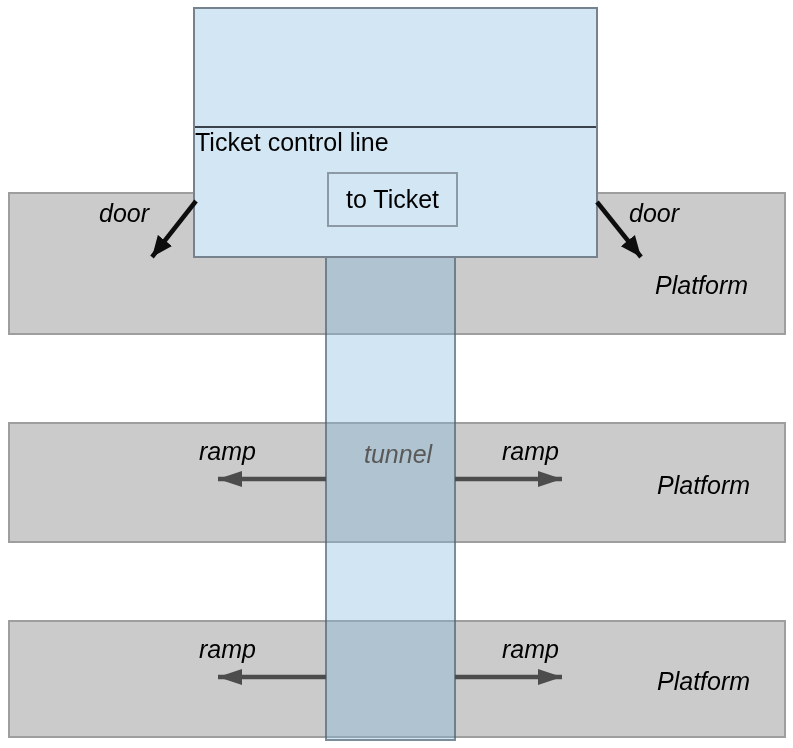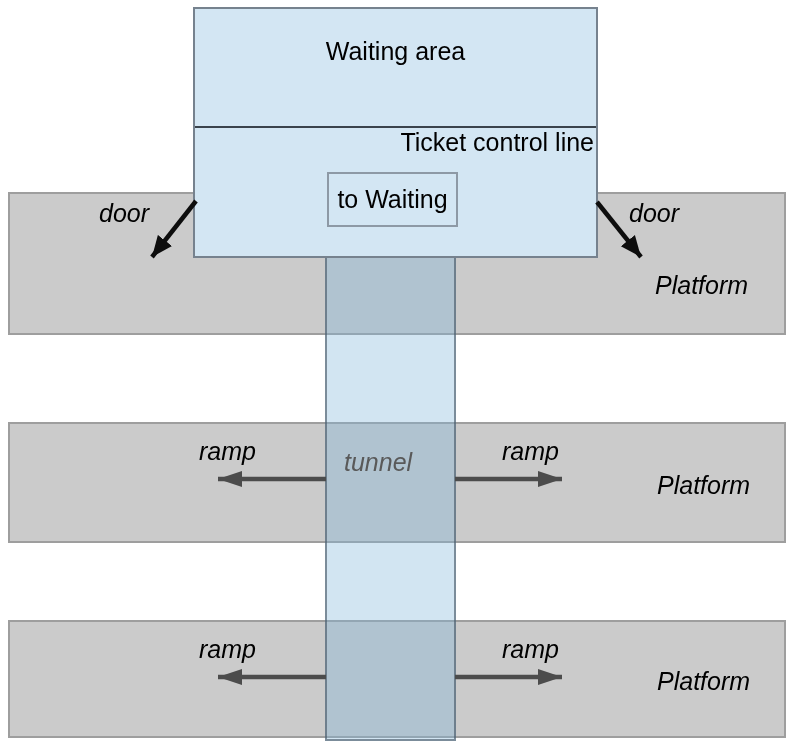--- a/index.html
+++ b/index.html
@@ -28,63 +28,62 @@
   }
   .waiting-box {
     position:absolute; left:193px; top:7px; width:405px; height:251px;
     box-sizing:border-box;
     background:var(--waiting-area-fill, #d3e6f3);
     border:2px solid var(--waiting-area-border, #76828e);
     z-index:3;
   }
   .waiting-label { position:absolute; left:0; right:0; top:30px; text-align:center; line-height:25px; }
   .ticket-divider { position:absolute; left:0; right:0; top:117px; height:2px; background:var(--divider-line, #3a434c); }
-  .ticket-label  { position:absolute; left:0; right:2px; top:121px; text-align:right; line-height:25px; }
+  .ticket-label  { position:absolute; left:0; right:2px; top:121px; text-align:left; line-height:25px; }
   .to-tunnel-box {
     position:absolute; left:327px; top:172px; width:131px; height:55px;
     box-sizing:border-box; border:2px solid var(--to-tunnel-border, #8d99a5);
     display:flex; align-items:center; justify-content:center;
     z-index:4; line-height:25px;
   }
   svg.arrows { position:absolute; left:0; top:0; width:793px; height:748px; z-index:5; pointer-events:none; }
   .arrow-door { stroke:var(--door-arrow, #0d0d0d); stroke-width:4.5; }
   .arrow-ramp { stroke:var(--ramp-arrow, #4c4c4c); stroke-width:4.5; }
   .head-door  { fill:var(--door-arrow, #0d0d0d); }
   .head-ramp  { fill:var(--ramp-arrow, #4c4c4c); }
   .lbl { position:absolute; line-height:25px; white-space:nowrap; z-index:6;font-style:italic; }
   .lbl-door-left  { left:99px;  top:201px; }
   .lbl-door-right { left:629px; top:201px; }
   .lbl-ramp-ml { left:199px; top:439px; }
   .lbl-ramp-mr { left:502px; top:439px; }
-  .lbl-tunnel  { left:344px; top:442px; color:var(--tunnel-text, #595959);margin-top:8px; }
+  .lbl-tunnel  { left:364px; top:442px; color:var(--tunnel-text, #595959); }
   .lbl-ramp-bl { left:199px; top:637px; }
   .lbl-ramp-br { left:502px; top:637px; }
   .lbl-platform-top { left:655px; top:273px; }
   .lbl-platform-mid { left:657px; top:473px; }
   .lbl-platform-bot { left:657px; top:669px; }
 </style>
 </head>
 <body>
 
 <div class="stage">
 
   <div class="platform platform-top"></div>
   <div class="platform platform-middle"></div>
   <div class="platform platform-bottom"></div>
 
   <div class="tunnel-strip"></div>
 
   <div class="waiting-box">
-    <div class="waiting-label">Waiting area</div>
     <div class="ticket-divider"></div>
     <div class="ticket-label">Ticket control line</div>
   </div>
 
   <div class="to-tunnel-box">
-    <span>to Waiting</span>
+    <span>to Ticket</span>
   </div>
 
   <svg class="arrows" viewBox="0 0 793 748" xmlns="http://www.w3.org/2000/svg">
     <defs>
       <marker id="head-door" markerUnits="userSpaceOnUse" markerWidth="24" markerHeight="20" refX="21" refY="10" orient="auto">
         <polygon class="head-door" points="0,1 21,10 0,19"></polygon>
       </marker>
       <marker id="head-ramp" markerUnits="userSpaceOnUse" markerWidth="26" markerHeight="18" refX="24" refY="9" orient="auto">
         <polygon class="head-ramp" points="0,1 24,9 0,17"></polygon>
       </marker>

